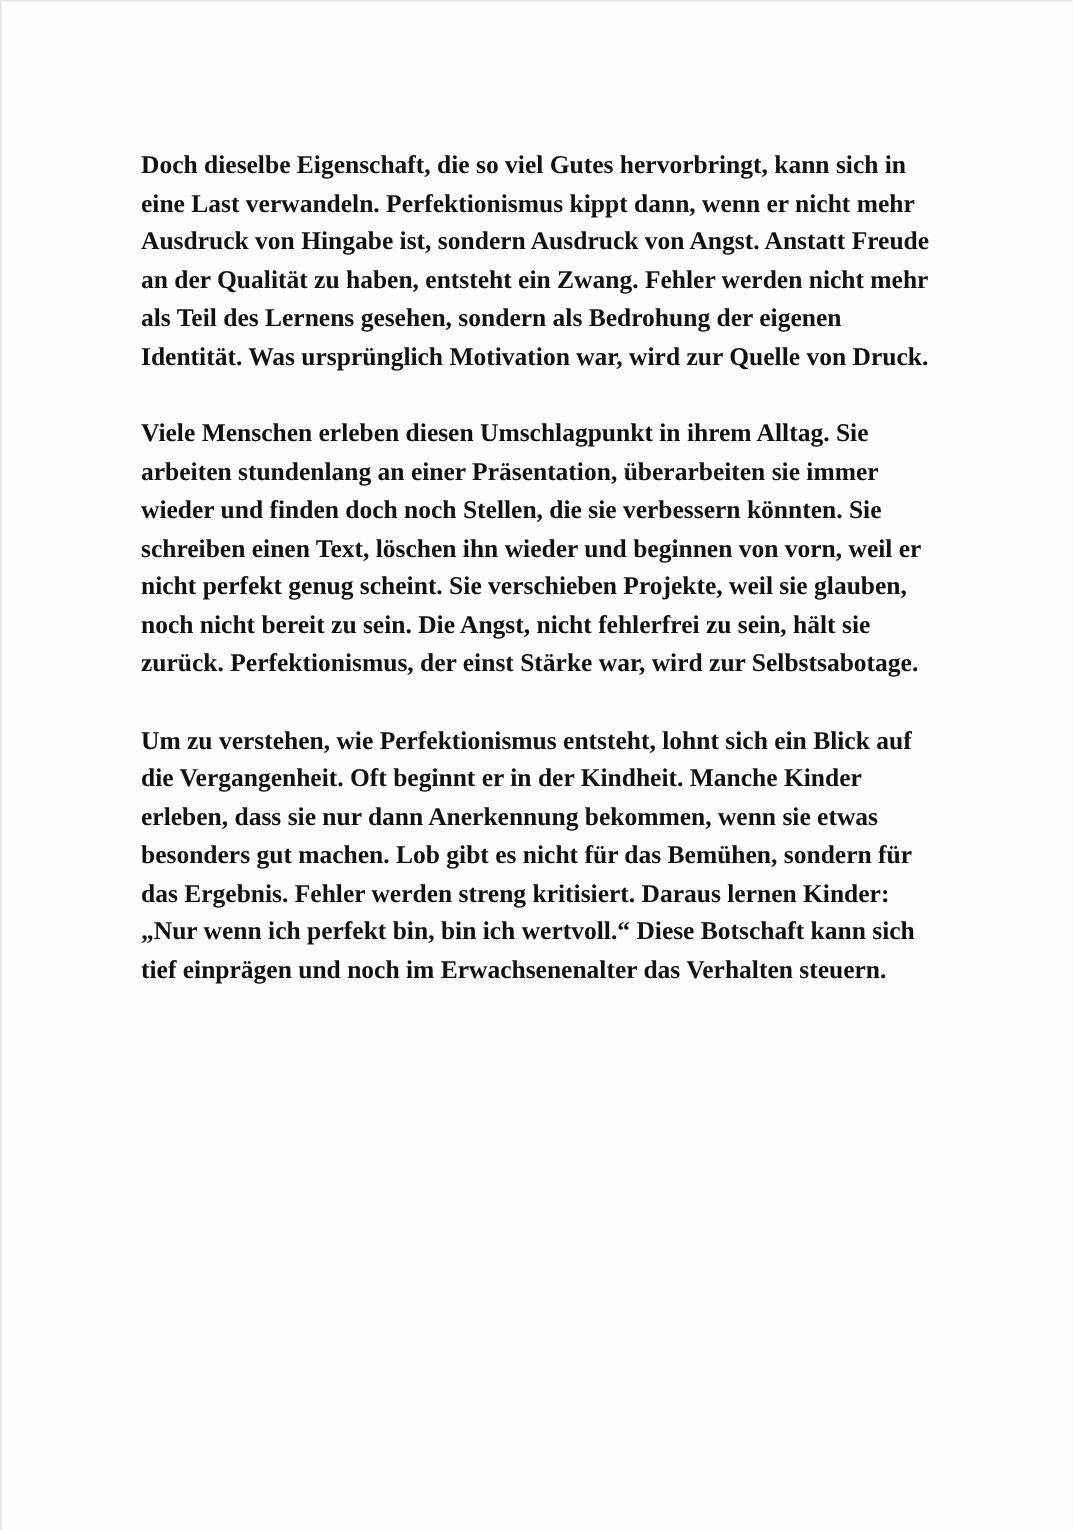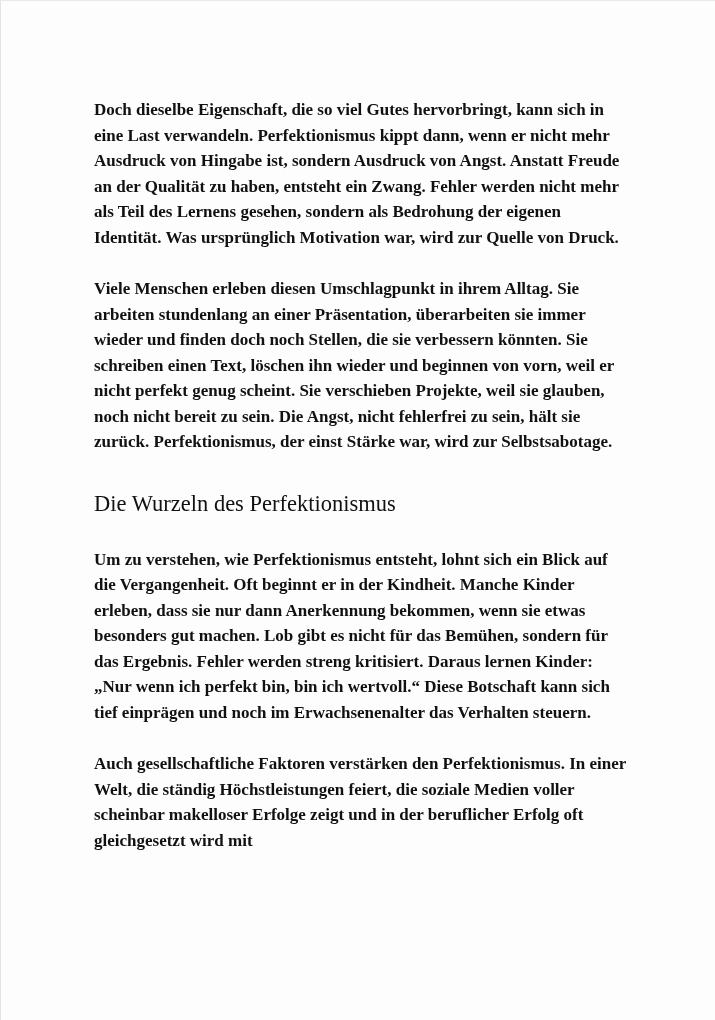--- a/index.html
+++ b/index.html
@@ -41,17 +41,15 @@
     color: #111111;
   }
 </style>
 </head>
 <body>
 
 <div class="page">
   <div class="content">
     <p>Doch dieselbe Eigenschaft, die so viel Gutes hervorbringt, kann sich in eine Last verwandeln. Perfektionismus kippt dann, wenn er nicht mehr Ausdruck von Hingabe ist, sondern Ausdruck von Angst. Anstatt Freude an der Qualität zu haben, entsteht ein Zwang. Fehler werden nicht mehr als Teil des Lernens gesehen, sondern als Bedrohung der eigenen Identität. Was ursprünglich Motivation war, wird zur Quelle von Druck.</p>
     <p>Viele Menschen erleben diesen Umschlagpunkt in ihrem Alltag. Sie arbeiten stundenlang an einer Präsentation, überarbeiten sie immer wieder und finden doch noch Stellen, die sie verbessern könnten. Sie schreiben einen Text, löschen ihn wieder und beginnen von vorn, weil er nicht perfekt genug scheint. Sie verschieben Projekte, weil sie glauben, noch nicht bereit zu sein. Die Angst, nicht fehlerfrei zu sein, hält sie zurück. Perfektionismus, der einst Stärke war, wird zur Selbstsabotage.</p>
-    <h2>Die Wurzeln des Perfektionismus</h2>
     <p>Um zu verstehen, wie Perfektionismus entsteht, lohnt sich ein Blick auf die Vergangenheit. Oft beginnt er in der Kindheit. Manche Kinder erleben, dass sie nur dann Anerkennung bekommen, wenn sie etwas besonders gut machen. Lob gibt es nicht für das Bemühen, sondern für das Ergebnis. Fehler werden streng kritisiert. Daraus lernen Kinder: „Nur wenn ich perfekt bin, bin ich wertvoll.“ Diese Botschaft kann sich tief einprägen und noch im Erwachsenenalter das Verhalten steuern.</p>
-    <p>Auch gesellschaftliche Faktoren verstärken den Perfektionismus. In einer Welt, die ständig Höchstleistungen feiert, die soziale Medien voller scheinbar makelloser Erfolge zeigt und in der beruflicher Erfolg oft gleichgesetzt wird mit</p>
   </div>
 </div>
 
 </body></html>

